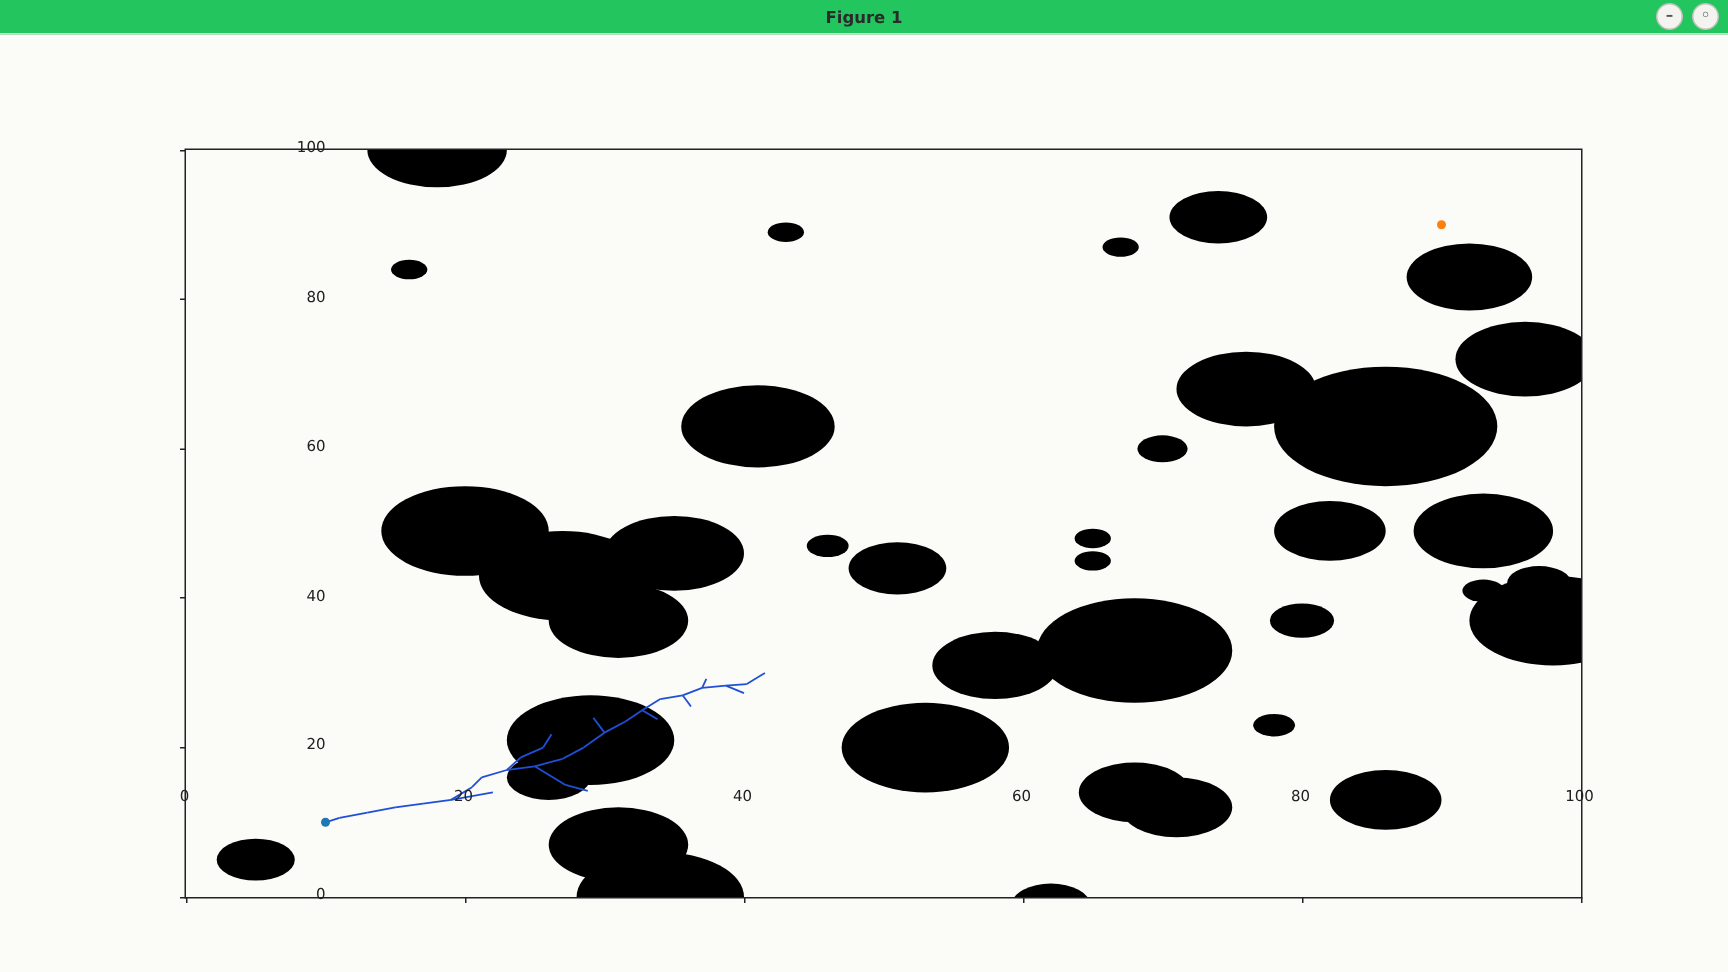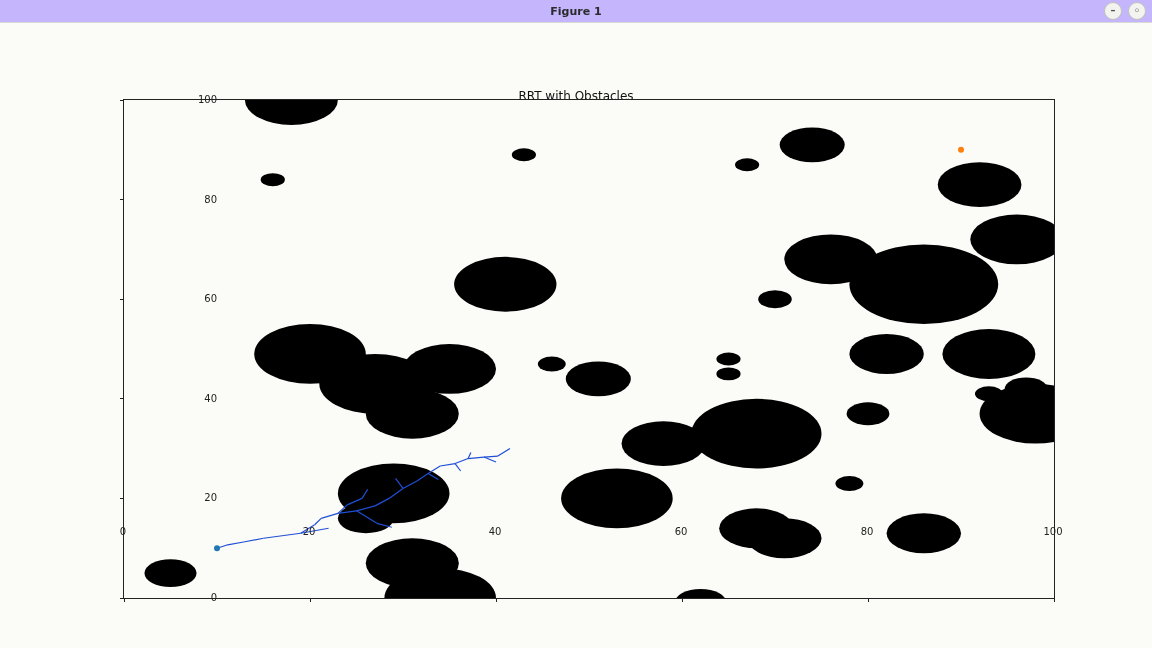--- a/index.html
+++ b/index.html
@@ -7,21 +7,21 @@
     padding: 0;
     width: 1152px;
     height: 648px;
     background: #fbfbf7;
     font-family: "DejaVu Sans", "Helvetica", sans-serif;
     overflow: hidden;
   }
   .titlebar {
     height: 22px;
     width: 100%;
-    background: #c4b5fd;
+    background: #22c55e;
     border-bottom: 1px solid #d9d9d5;
     display: flex;
     align-items: center;
     justify-content: center;
     position: relative;
     font-size: 11px;
     font-weight: 600;
     color: #2b2b2b;
   }
   .win-controls {
@@ -116,21 +116,20 @@
 
 <div class="titlebar">
   <span>Figure 1</span>
   <div class="win-controls">
     <div class="win-btn">–</div>
     <div class="win-btn">◦</div>
   </div>
 </div>
 
 <div class="figure-area">
-  <div class="chart-title">RRT with Obstacles</div>
 
   <div class="axes">
     <svg class="plot" viewBox="0 0 930 498">
       <g id="obstacle-layer">
           <ellipse cx="167.4" cy="0" rx="46.5" ry="24.900000000000002" fill="#000"></ellipse>
           <ellipse cx="148.8" cy="79.68" rx="12.090000000000002" ry="6.474" fill="#000"></ellipse>
           <ellipse cx="399.9" cy="54.77999999999997" rx="12.090000000000002" ry="6.474" fill="#000"></ellipse>
           <ellipse cx="623.1" cy="64.74000000000001" rx="12.090000000000002" ry="6.474" fill="#000"></ellipse>
           <ellipse cx="688.2" cy="44.81999999999999" rx="32.550000000000004" ry="17.430000000000003" fill="#000"></ellipse>
           <ellipse cx="855.6" cy="84.66000000000003" rx="41.85" ry="22.41" fill="#000"></ellipse>

